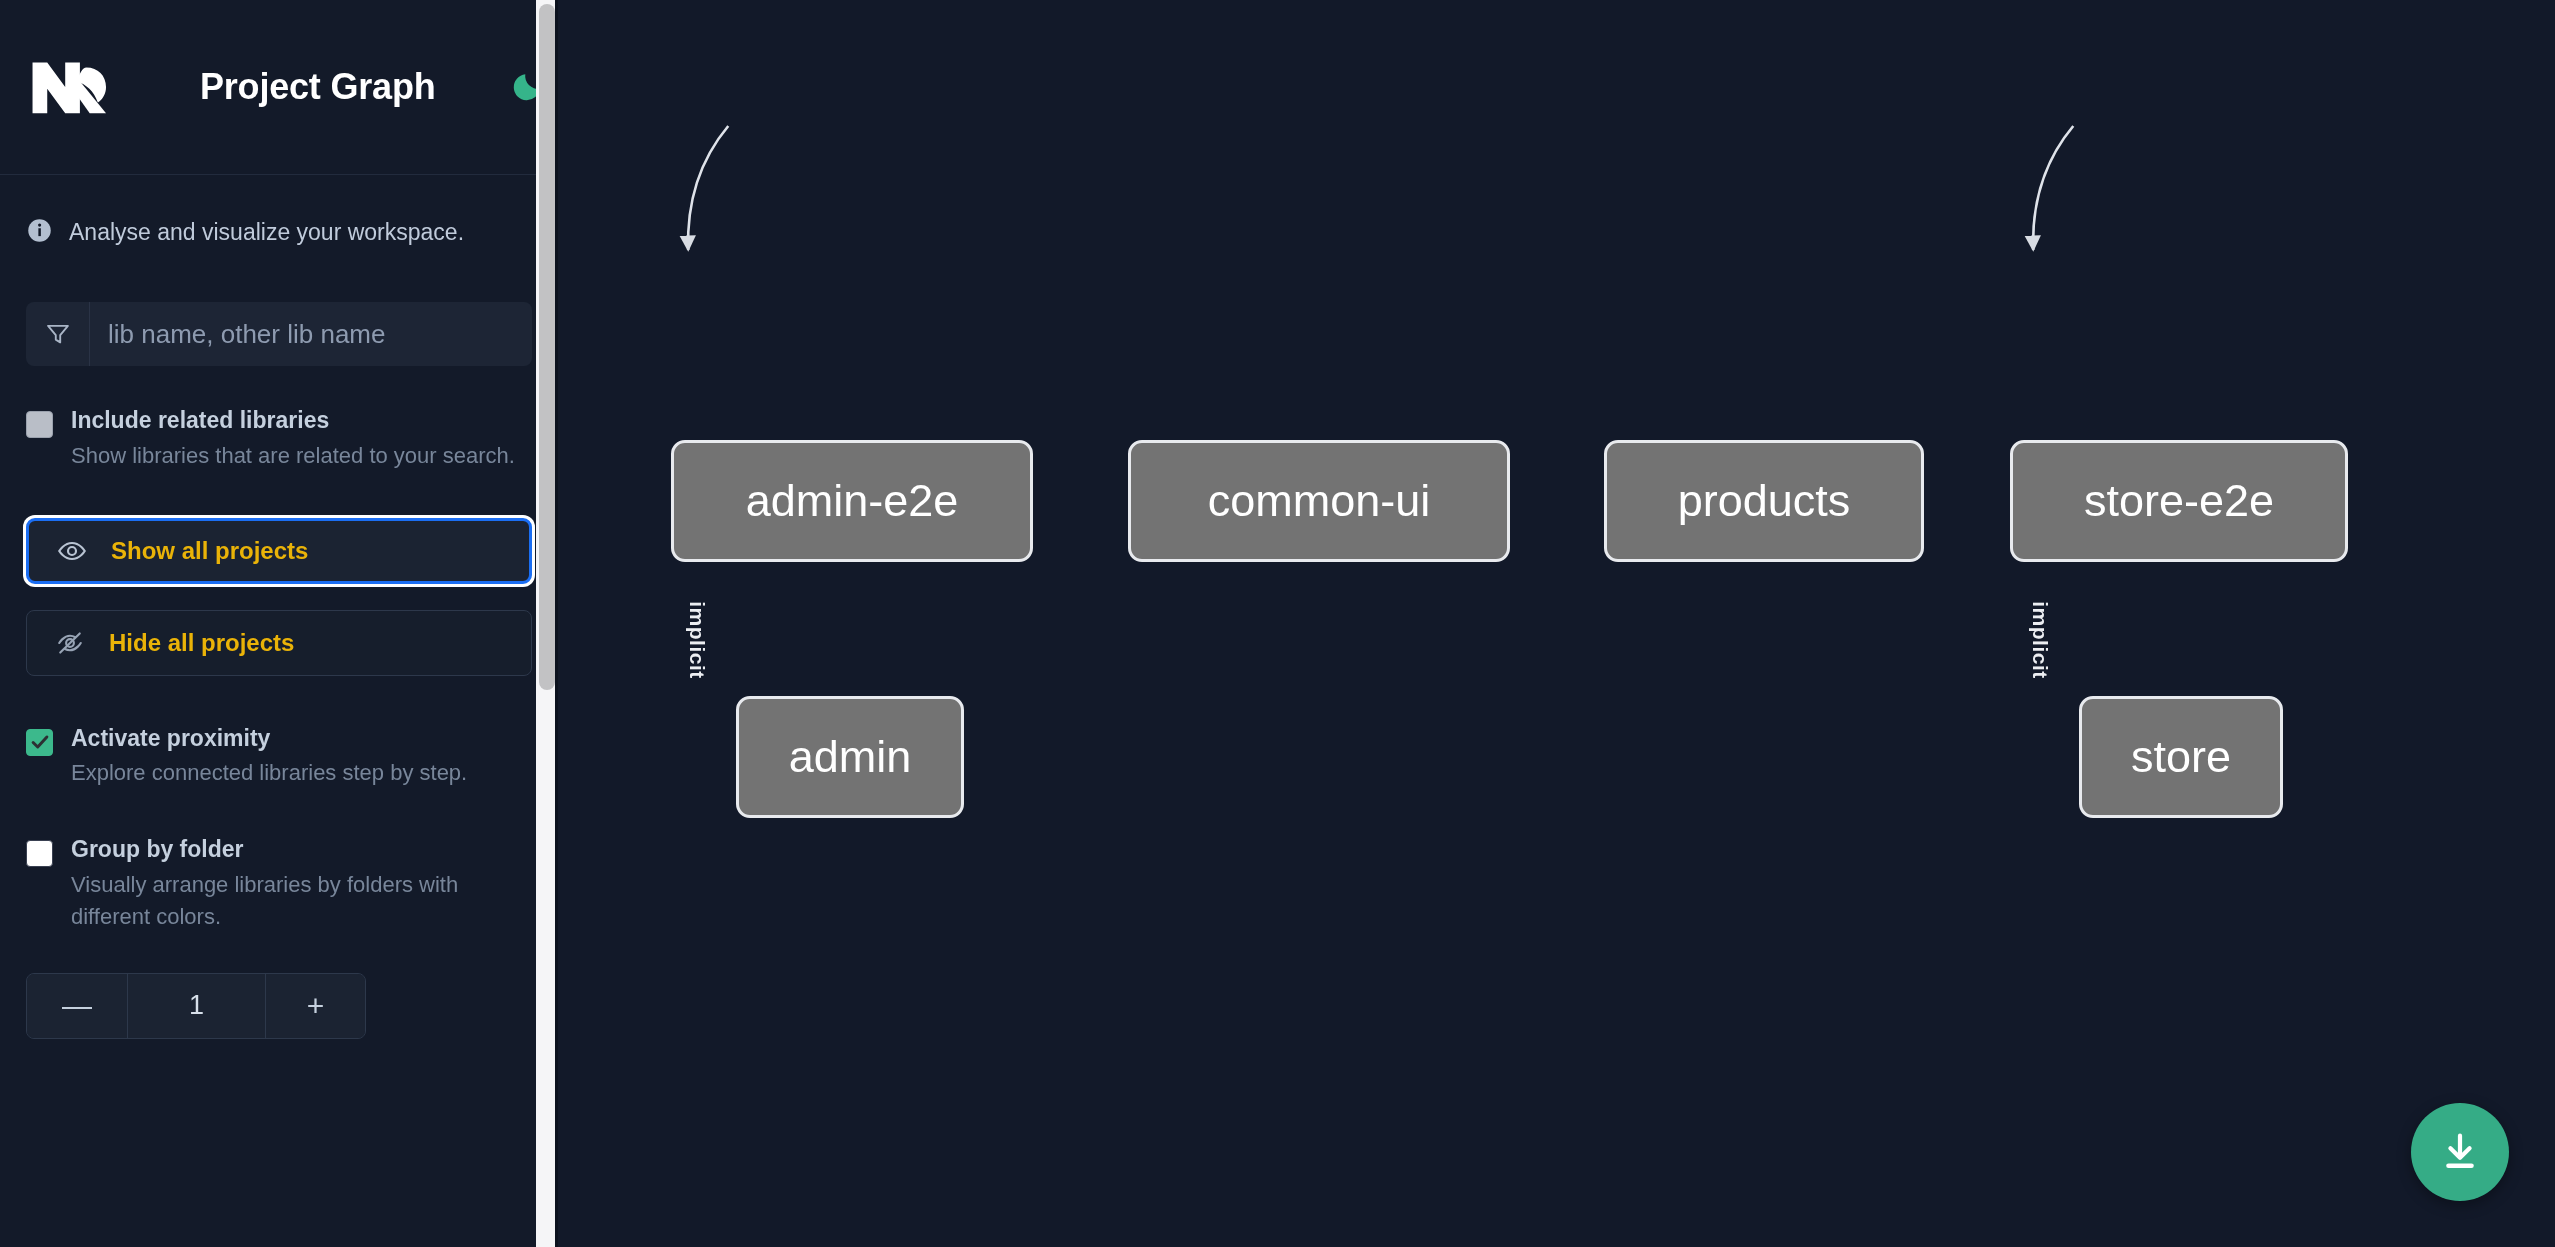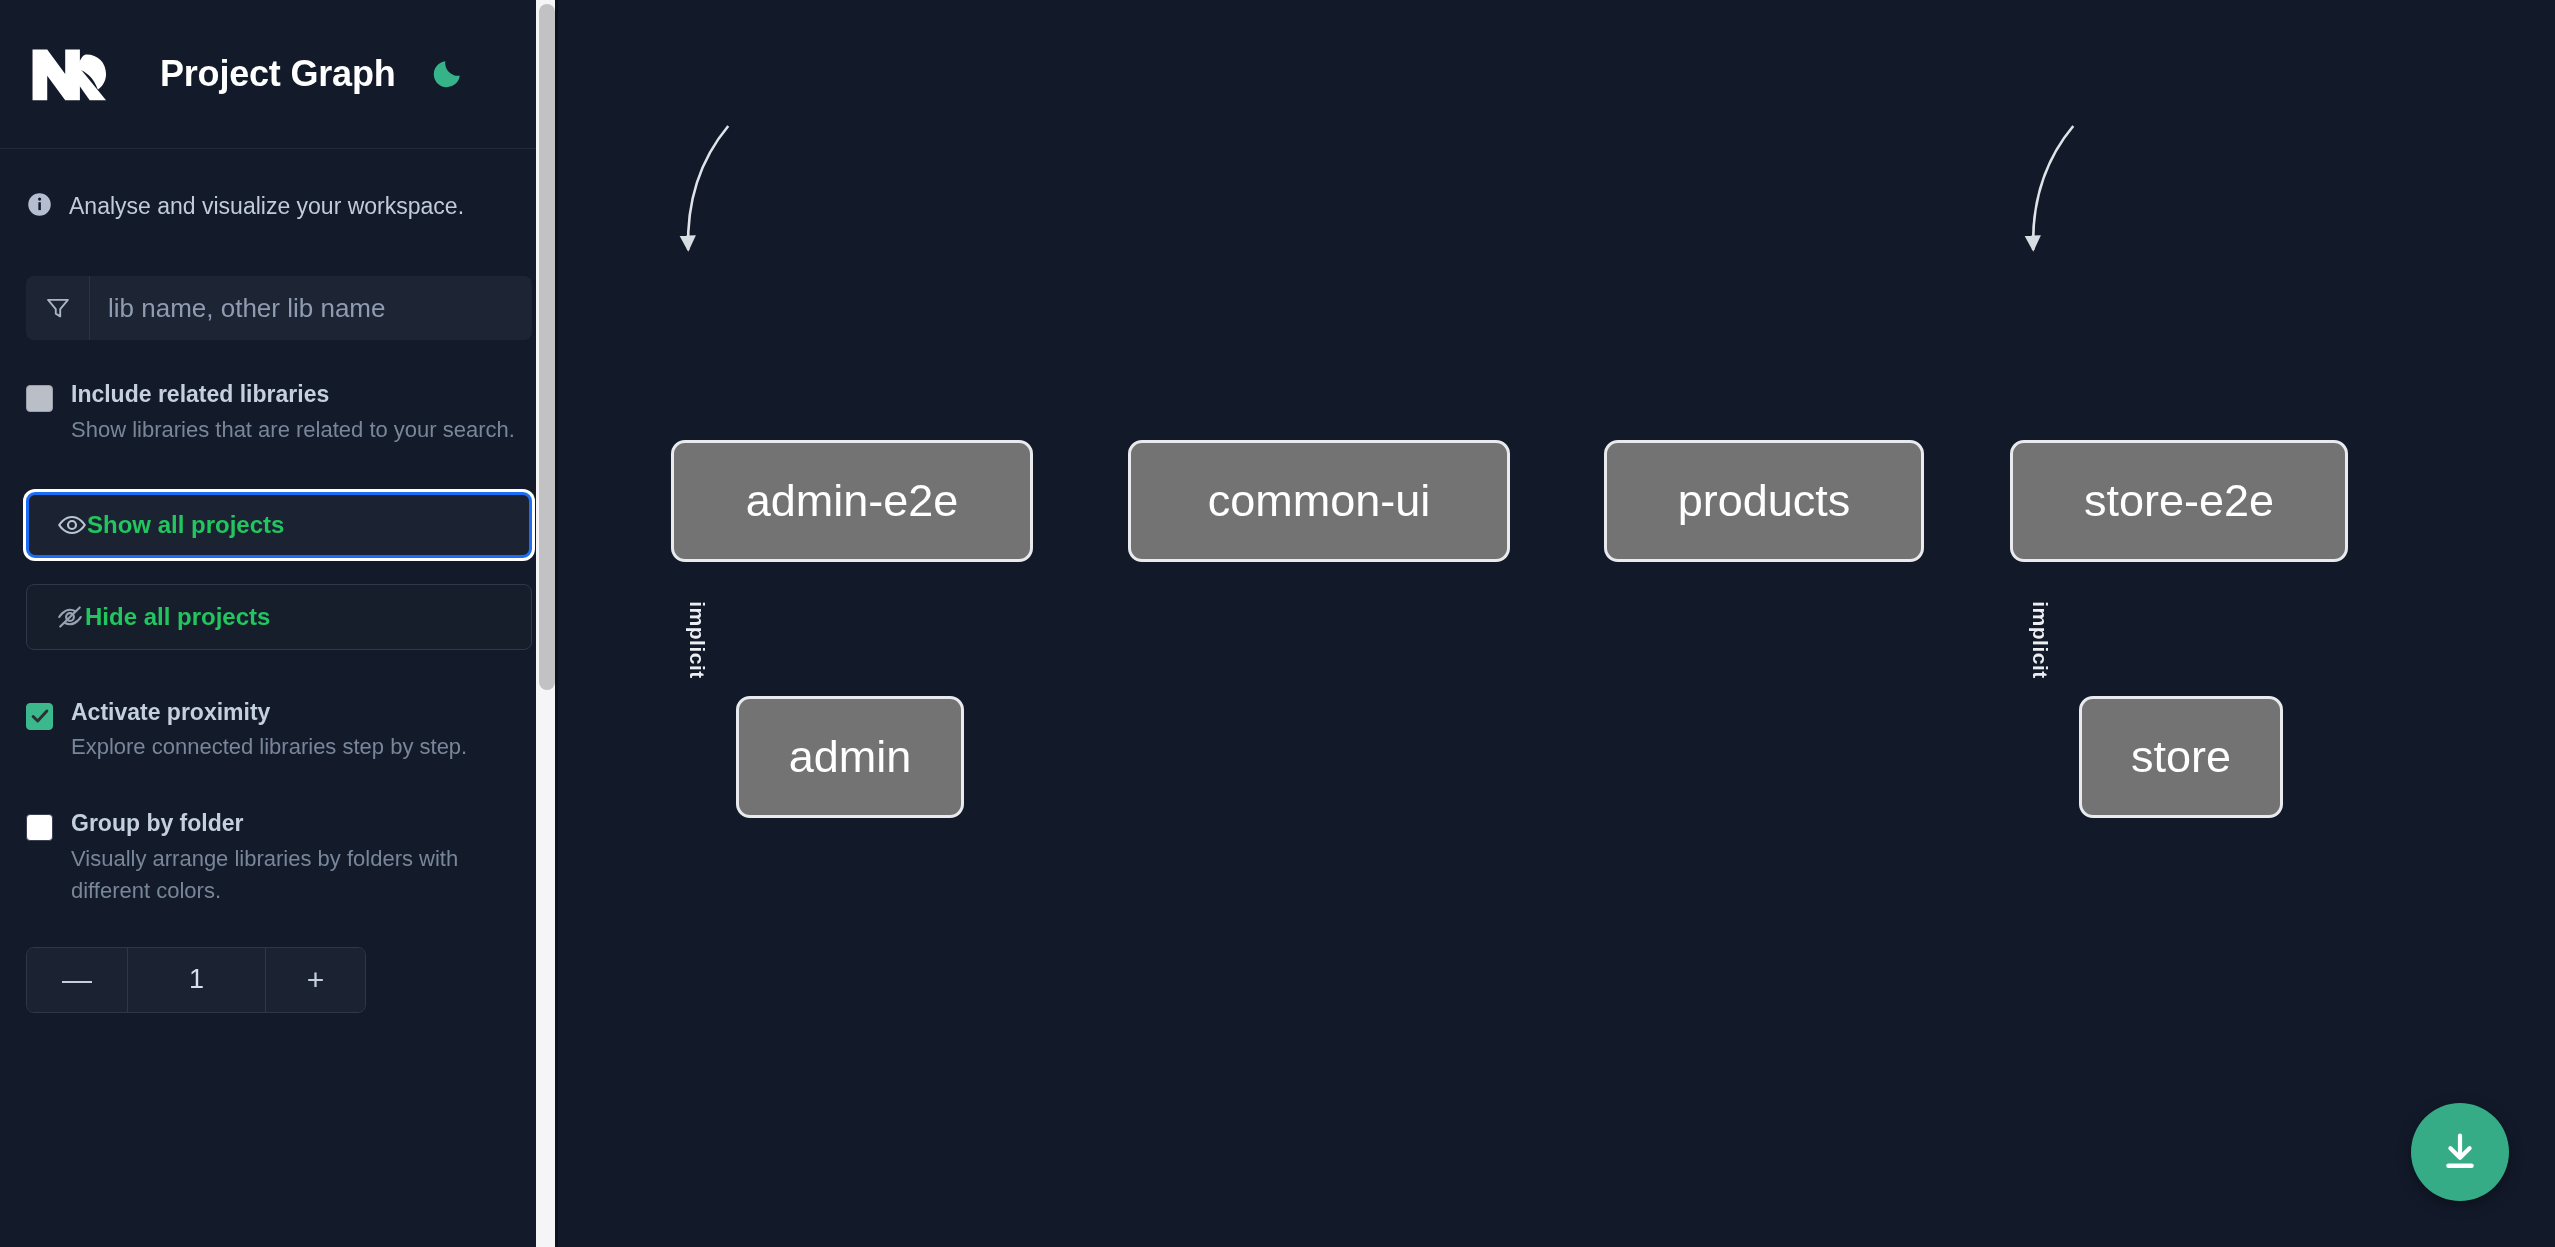--- a/index.html
+++ b/index.html
@@ -13,24 +13,25 @@
 
   
   .sidebar {
     position: relative;
     width: 558px; height: 1247px;
     background: #131a29;
     flex: 0 0 558px;
     overflow: hidden;
   }
   .sb-header {
-    height: 149px;
+    height: 175px;
     display: flex; align-items: center;
     padding-left: 26px;
     border-bottom: 1px solid #222b3d;
+    gap: 40px;
   }
   .nx-logo { width: 98px; height: 66px; flex: 0 0 auto; }
   .app-title {
     font-size: 36px; font-weight: 700; color: #ffffff;
     margin-left: 36px; letter-spacing: -0.2px;
     white-space: nowrap;
   }
   .moon-btn {
     margin-left: 30px; width: 44px; height: 44px;
     display: flex; align-items: center; justify-content: center;
@@ -92,26 +93,26 @@
   .opt-label {
     font-size: 23px; font-weight: 700; color: #c5d0de; line-height: 1.25;
   }
   .opt-desc {
     font-size: 22px; color: #78869a; line-height: 1.45; margin-top: 5px;
     max-width: 455px;
   }
 
   .btn {
     margin-top: 0; width: 100%; height: 66px;
-    display: flex; align-items: center; 
+    display: flex; align-items: center; gap: 24px;
     padding-left: 28px;
     background: #1b2332;
     border: 1px solid #2b3purple; 
     border-radius: 8px;
-    color: #22c55e; font-size: 24px; font-weight: 700;
+    color: #eab308; font-size: 24px; font-weight: 700;
     font-family: "Liberation Sans", sans-serif;
     cursor: pointer;
     text-align: left;
   }
   .btn-show {
     margin-top: 46px;
     background: #1b2332;
     border: 3px solid #1b6ef3;
     box-shadow: 0 0 0 3px #ffffff;
     border-radius: 9px;

